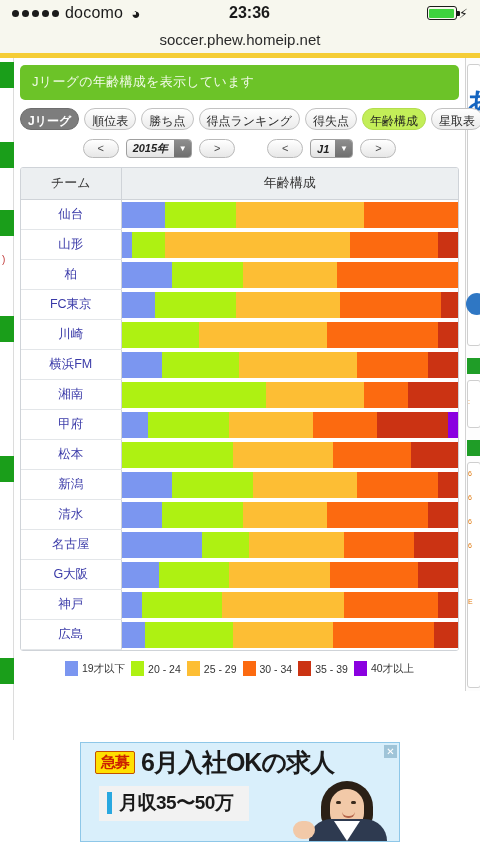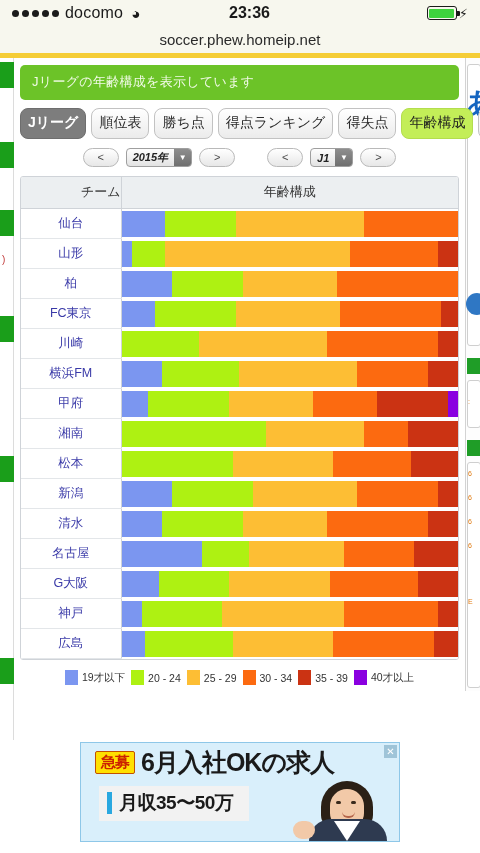--- a/index.html
+++ b/index.html
@@ -101,25 +101,25 @@
     font-size: 13px;
     padding: 8px 10px 9px 12px;
     letter-spacing: .3px;
   }
 
   .tabs {
     display: flex; gap: 5px; margin-top: 8px; align-items: stretch;
   }
   .tab {
     border: 1px solid #c2c2c2;
-    border-radius: 8px;
+    border-radius: 13px;
     background: linear-gradient(#ffffff, #ebebeb);
-    font-size: 14px;
+    font-size: 12px;
     color: #2b2b2b;
-    padding: 6px 7px 9px 7px;
+    padding: 6px 7px 2px 7px;
     white-space: nowrap;
     text-align: center;
     line-height: 1;
   }
   .tab.current {
     background: #7d7d7d;
     border-color: #6e6e6e;
     color: #ffffff;
     font-weight: bold;
   }
@@ -167,21 +167,21 @@
     background: #fff;
   }
   table { border-collapse: collapse; width: 100%; table-layout: fixed; }
   th {
     background: #eceff1;
     border-bottom: 1px solid #cfd3d8;
     font-size: 13px; font-weight: normal; color: #333;
     padding: 6px 0 7px 0;
     text-align: center;
   }
-  th.th-team { width: 100px; border-right: 1px solid #cfd3d8; text-align: right; }
+  th.th-team { width: 100px; border-right: 1px solid #cfd3d8; }
   td.td-team {
     width: 100px;
     border-right: 1px solid #cfd3d8;
     border-bottom: 1px solid #e3e6e9;
     text-align: center;
     font-size: 12.5px;
     color: #3a3aa8;
     padding: 6px 0 6px 0;
     background: #ffffff;
     height: 30px;
@@ -432,40 +432,40 @@
                 <div class="bar">
                   <span style="width: 12%; background: rgb(123, 150, 240);"></span>
                   <span style="width: 23%; background: rgb(174, 241, 18);"></span>
                   <span style="width: 35%; background: rgb(253, 190, 52);"></span>
                   <span style="width: 21%; background: rgb(252, 106, 16);"></span>
                   <span style="width: 9%; background: rgb(203, 51, 19);"></span>
                 </div>
               </td>
             </tr>
             <tr>
+              <td class="td-team">湘南</td>
+              <td class="td-bar">
+                <div class="bar">
+                  <span style="width: 43%; background: rgb(174, 241, 18);"></span>
+                  <span style="width: 29%; background: rgb(253, 190, 52);"></span>
+                  <span style="width: 13%; background: rgb(252, 106, 16);"></span>
+                  <span style="width: 15%; background: rgb(203, 51, 19);"></span>
+                </div>
+              </td>
+            </tr>
+            <tr>
               <td class="td-team">甲府</td>
               <td class="td-bar">
                 <div class="bar">
                   <span style="width: 8%; background: rgb(123, 150, 240);"></span>
                   <span style="width: 24%; background: rgb(174, 241, 18);"></span>
                   <span style="width: 25%; background: rgb(253, 190, 52);"></span>
                   <span style="width: 19%; background: rgb(252, 106, 16);"></span>
                   <span style="width: 21%; background: rgb(203, 51, 19);"></span>
                   <span style="width: 3%; background: rgb(138, 0, 224);"></span>
-                </div>
-              </td>
-            </tr>
-            <tr>
-              <td class="td-team">湘南</td>
-              <td class="td-bar">
-                <div class="bar">
-                  <span style="width: 43%; background: rgb(174, 241, 18);"></span>
-                  <span style="width: 29%; background: rgb(253, 190, 52);"></span>
-                  <span style="width: 13%; background: rgb(252, 106, 16);"></span>
-                  <span style="width: 15%; background: rgb(203, 51, 19);"></span>
                 </div>
               </td>
             </tr>
             <tr>
               <td class="td-team">松本</td>
               <td class="td-bar">
                 <div class="bar">
                   <span style="width: 33%; background: rgb(174, 241, 18);"></span>
                   <span style="width: 30%; background: rgb(253, 190, 52);"></span>
                   <span style="width: 23%; background: rgb(252, 106, 16);"></span>

